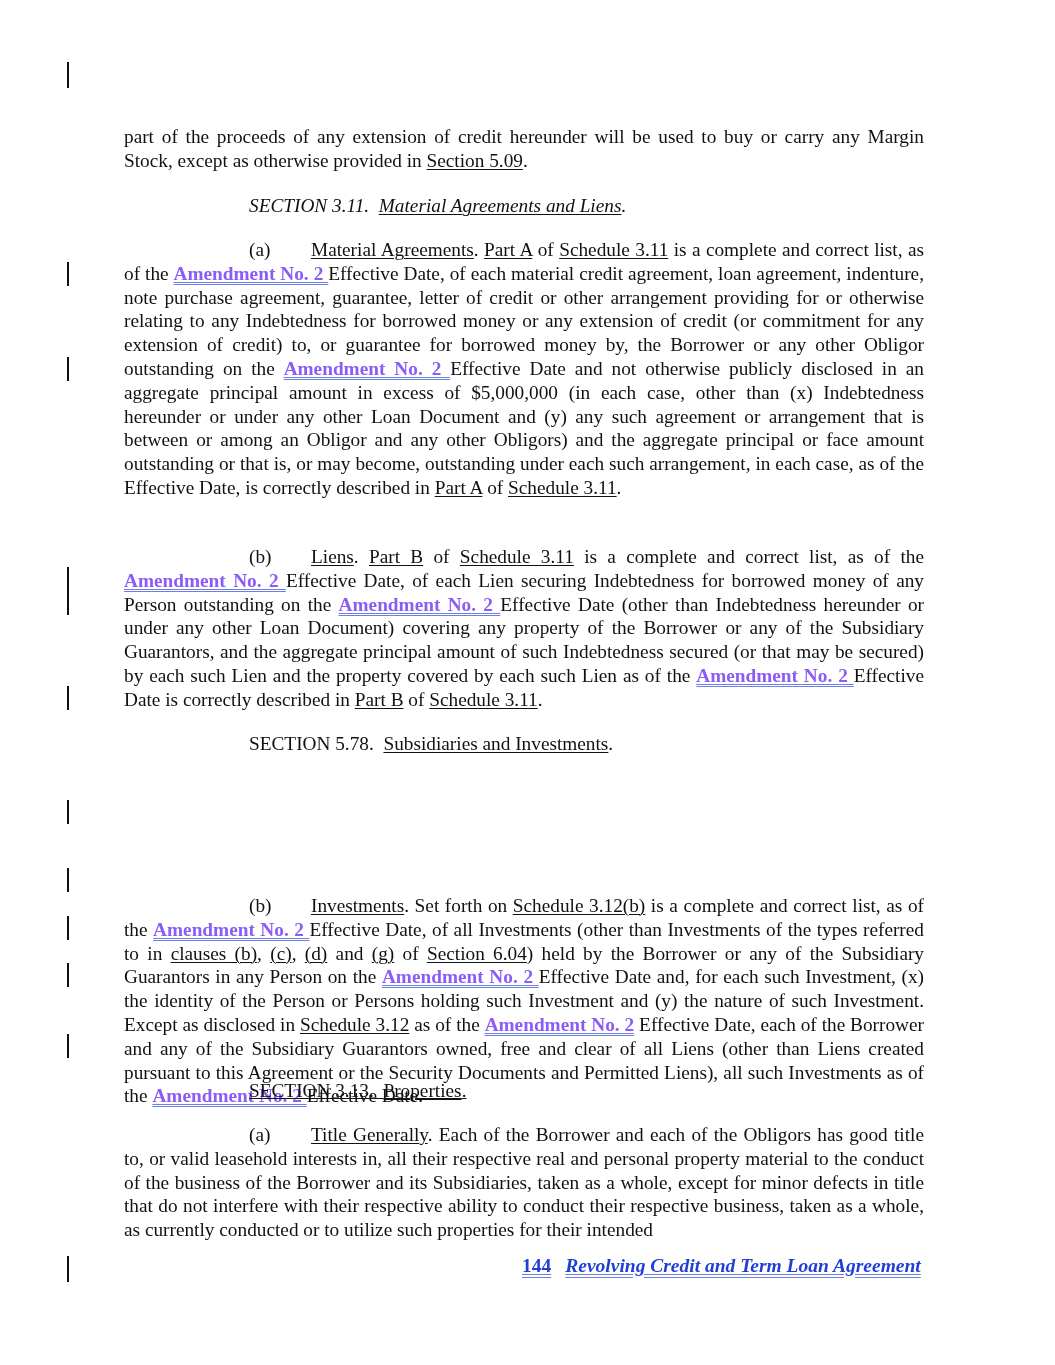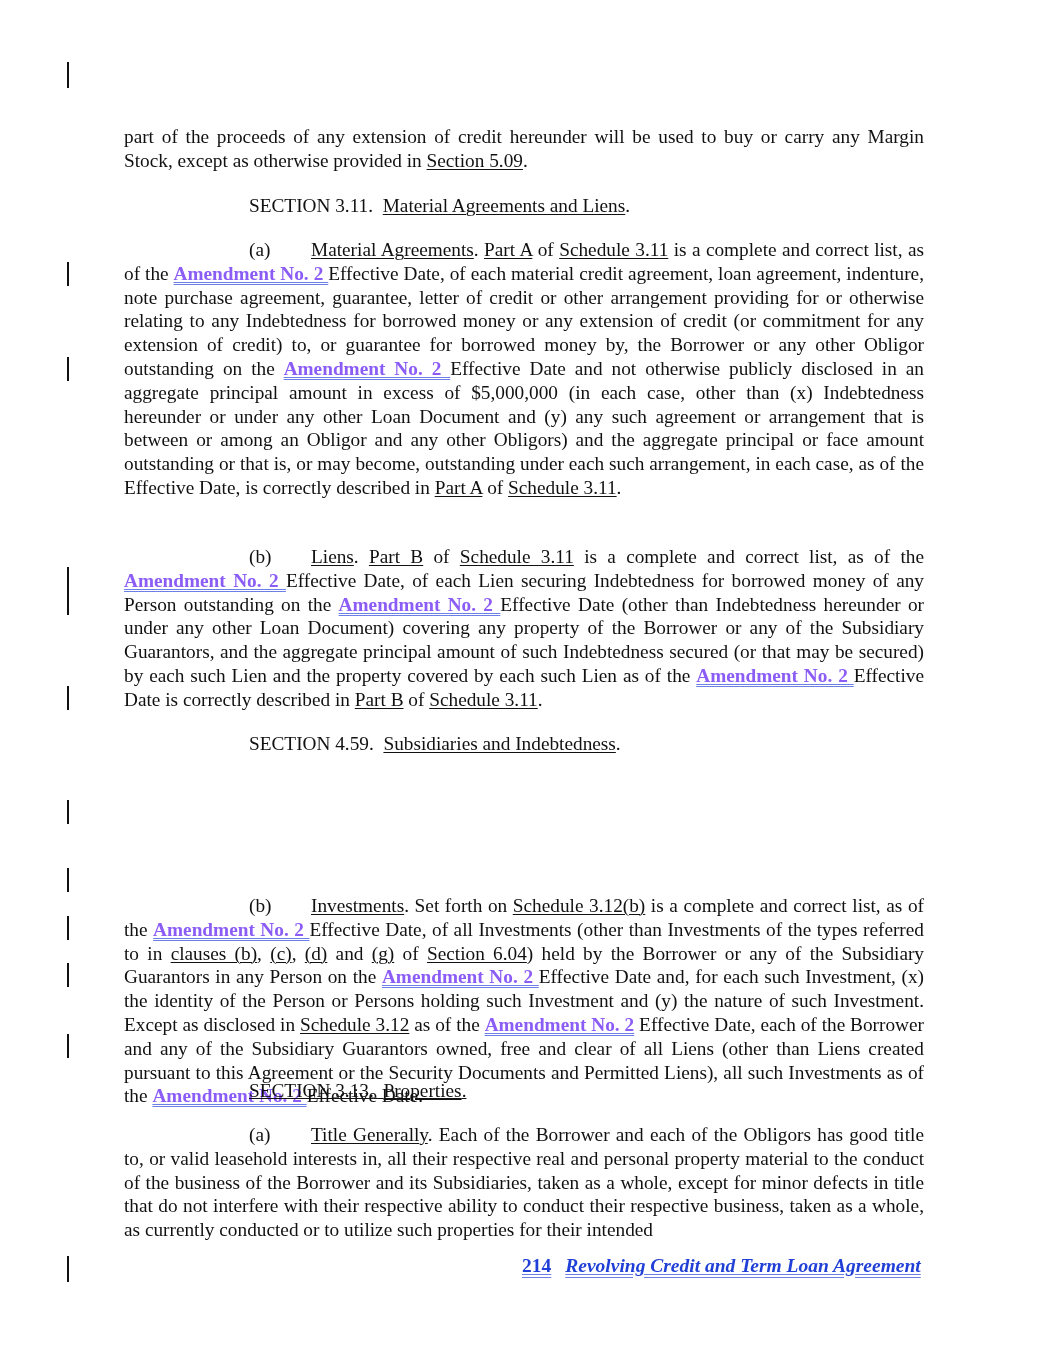--- a/index.html
+++ b/index.html
@@ -45,46 +45,46 @@
   <div class="change-bar" style="top:963px;height:24px;"></div>
   <div class="change-bar" style="top:1034px;height:24px;"></div>
   <div class="change-bar" style="top:1256px;height:26px;"></div>
 
   <div class="text-block" style="top:125px;">
     <p>
       <span>part of the proceeds of any extension of credit hereunder will be used to buy or carry any Margin Stock, except as otherwise provided in </span><span class="u">Section 5.09</span><span>.</span>
     </p>
   </div>
 
-  <div class="text-block" style="top:194px;">
+  <div class="text-block" style="top:194px;font-style:italic;">
     <p class="heading"><span>SECTION 3.11.</span>&nbsp;&nbsp;<span class="u">Material Agreements and Liens</span><span>.</span></p>
   </div>
 
   <div class="text-block" style="top:238px;">
     <p class="para-first"><span class="enum">(a)</span><span class="u">Material Agreements</span><span>.  </span><span class="u">Part A</span><span> of </span><span class="u">Schedule 3.11</span><span> is a complete and correct list, as of the </span><span class="ins">Amendment No. 2 </span><span>Effective Date, of each material credit agreement, loan agreement, indenture, note purchase agreement, guarantee, letter of credit or other arrangement providing for or otherwise relating to any Indebtedness for borrowed money or any extension of credit (or commitment for any extension of credit) to, or guarantee for borrowed money by, the Borrower or any other Obligor outstanding on the </span><span class="ins">Amendment No. 2 </span><span>Effective Date and not otherwise publicly disclosed in an aggregate principal amount in excess of $5,000,000 (in each case, other than (x) Indebtedness hereunder or under any other Loan Document and (y) any such agreement or arrangement that is between or among an Obligor and any other Obligors) and the aggregate principal or face amount outstanding or that is, or may become, outstanding under each such arrangement, in each case, as of the Effective Date, is correctly described in </span><span class="u">Part A</span><span> of </span><span class="u">Schedule 3.11</span><span>.</span></p>
   </div>
 
   <div class="text-block" style="top:545px;">
     <p class="para-first"><span class="enum">(b)</span><span class="u">Liens</span><span>.  </span><span class="u">Part B</span><span> of </span><span class="u">Schedule 3.11</span><span> is a complete and correct list, as of the </span><span class="ins">Amendment No. 2 </span><span>Effective Date, of each Lien securing Indebtedness for borrowed money of any Person outstanding on the </span><span class="ins">Amendment No. 2 </span><span>Effective Date (other than Indebtedness hereunder or under any other Loan Document) covering any property of the Borrower or any of the Subsidiary Guarantors, and the aggregate principal amount of such Indebtedness secured (or that may be secured) by each such Lien and the property covered by each such Lien as of the </span><span class="ins">Amendment No. 2 </span><span>Effective Date is correctly described in </span><span class="u">Part B</span><span> of </span><span class="u">Schedule 3.11</span><span>.</span></p>
   </div>
 
   <div class="text-block" style="top:732px;">
-    <p class="heading"><span>SECTION 4.59.</span>&nbsp;&nbsp;<span class="u">Subsidiaries and Indebtedness</span><span>.</span></p>
+    <p class="heading"><span>SECTION 5.78.</span>&nbsp;&nbsp;<span class="u">Subsidiaries and Investments</span><span>.</span></p>
   </div>
 
 
   <div class="text-block" style="top:867px;margin-top:27px;">
     <p class="para-first"><span class="enum">(b)</span><span class="u">Investments</span><span>.  Set forth on </span><span class="u">Schedule 3.12(b)</span><span> is a complete and correct list, as of the </span><span class="ins">Amendment No. 2 </span><span>Effective Date, of all Investments (other than Investments of the types referred to in </span><span class="u">clauses (b)</span><span>, </span><span class="u">(c)</span><span>, </span><span class="u">(d)</span><span> and </span><span class="u">(g)</span><span> of </span><span class="u">Section 6.04</span><span>) held by the Borrower or any of the Subsidiary Guarantors in any Person on the </span><span class="ins">Amendment No. 2 </span><span>Effective Date and, for each such Investment, (x) the identity of the Person or Persons holding such Investment and (y) the nature of such Investment.  Except as disclosed in </span><span class="u">Schedule 3.12</span><span> as of the </span><span class="ins">Amendment No. 2</span><span> Effective Date, each of the Borrower and any of the Subsidiary Guarantors owned, free and clear of all Liens (other than Liens created pursuant to this Agreement or the Security Documents and Permitted Liens), all such Investments as of the </span><span class="ins">Amendment No. 2 </span><span>Effective Date.</span></p>
   </div>
 
   <div class="text-block" style="top:1079px;text-decoration:underline;">
     <p class="heading"><span>SECTION 3.13.</span>&nbsp;&nbsp;<span class="u">Properties</span><span>.</span></p>
   </div>
 
   <div class="text-block" style="top:1123px;">
     <p class="para-first"><span class="enum">(a)</span><span class="u">Title Generally</span><span>.  Each of the Borrower and each of the Obligors has good title to, or valid leasehold interests in, all their respective real and personal property material to the conduct of the business of the Borrower and its Subsidiaries, taken as a whole, except for minor defects in title that do not interfere with their respective ability to conduct their respective business, taken as a whole, as currently conducted or to utilize such properties for their intended</span></p>
   </div>
 
   <div class="footer">
-    <span class="pnum">214</span><span class="ftitle">Revolving Credit and Term Loan Agreement</span>
+    <span class="pnum">144</span><span class="ftitle">Revolving Credit and Term Loan Agreement</span>
   </div>
 
 </div>
 
 </body></html>

